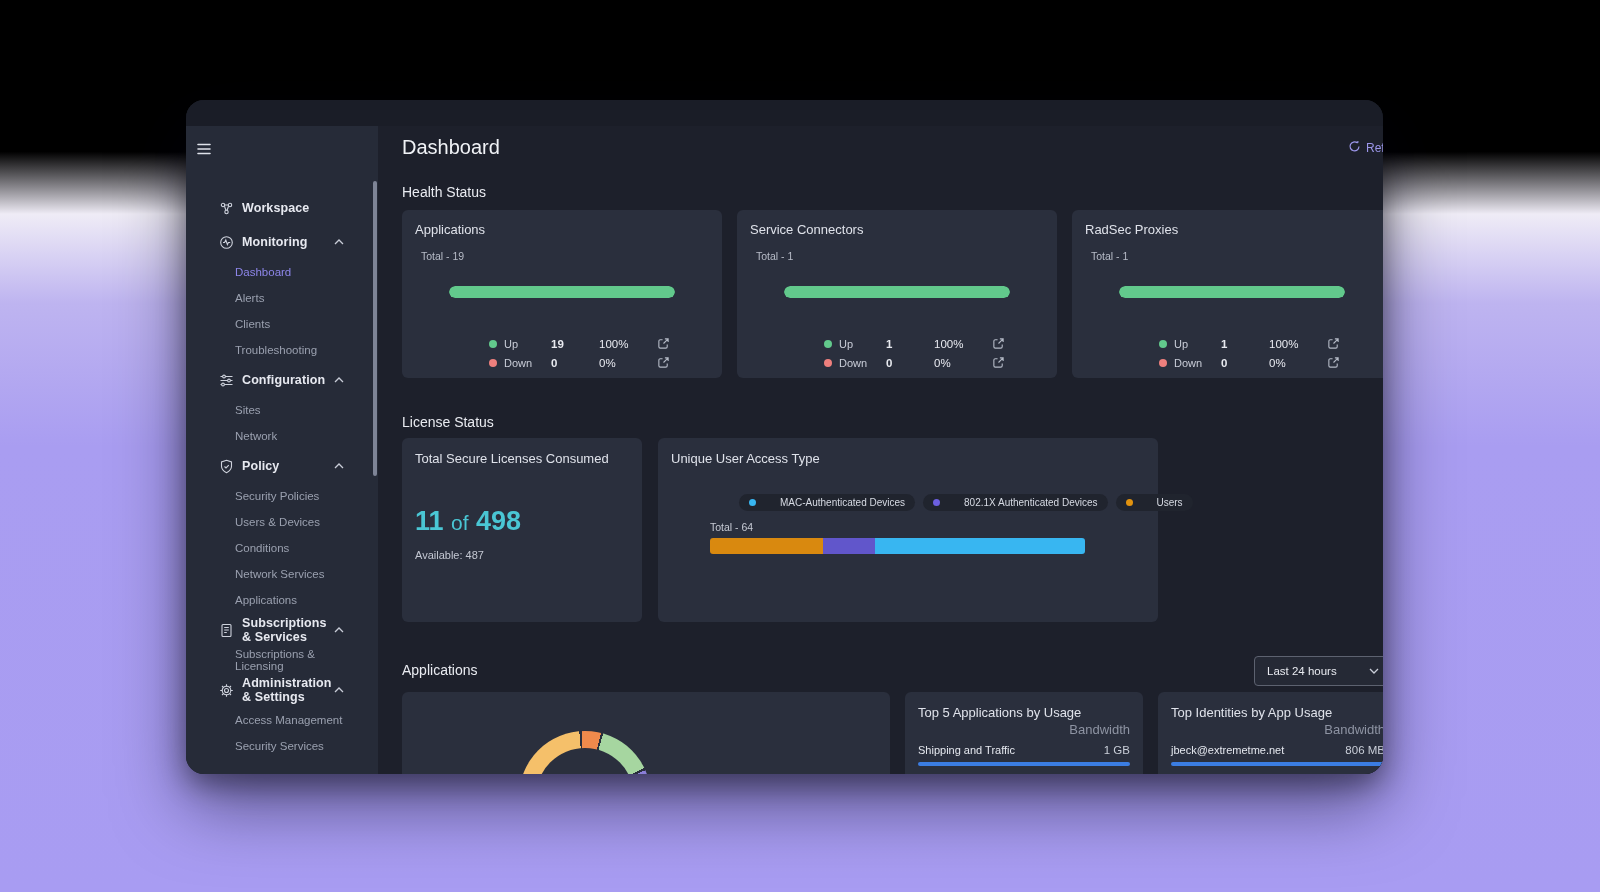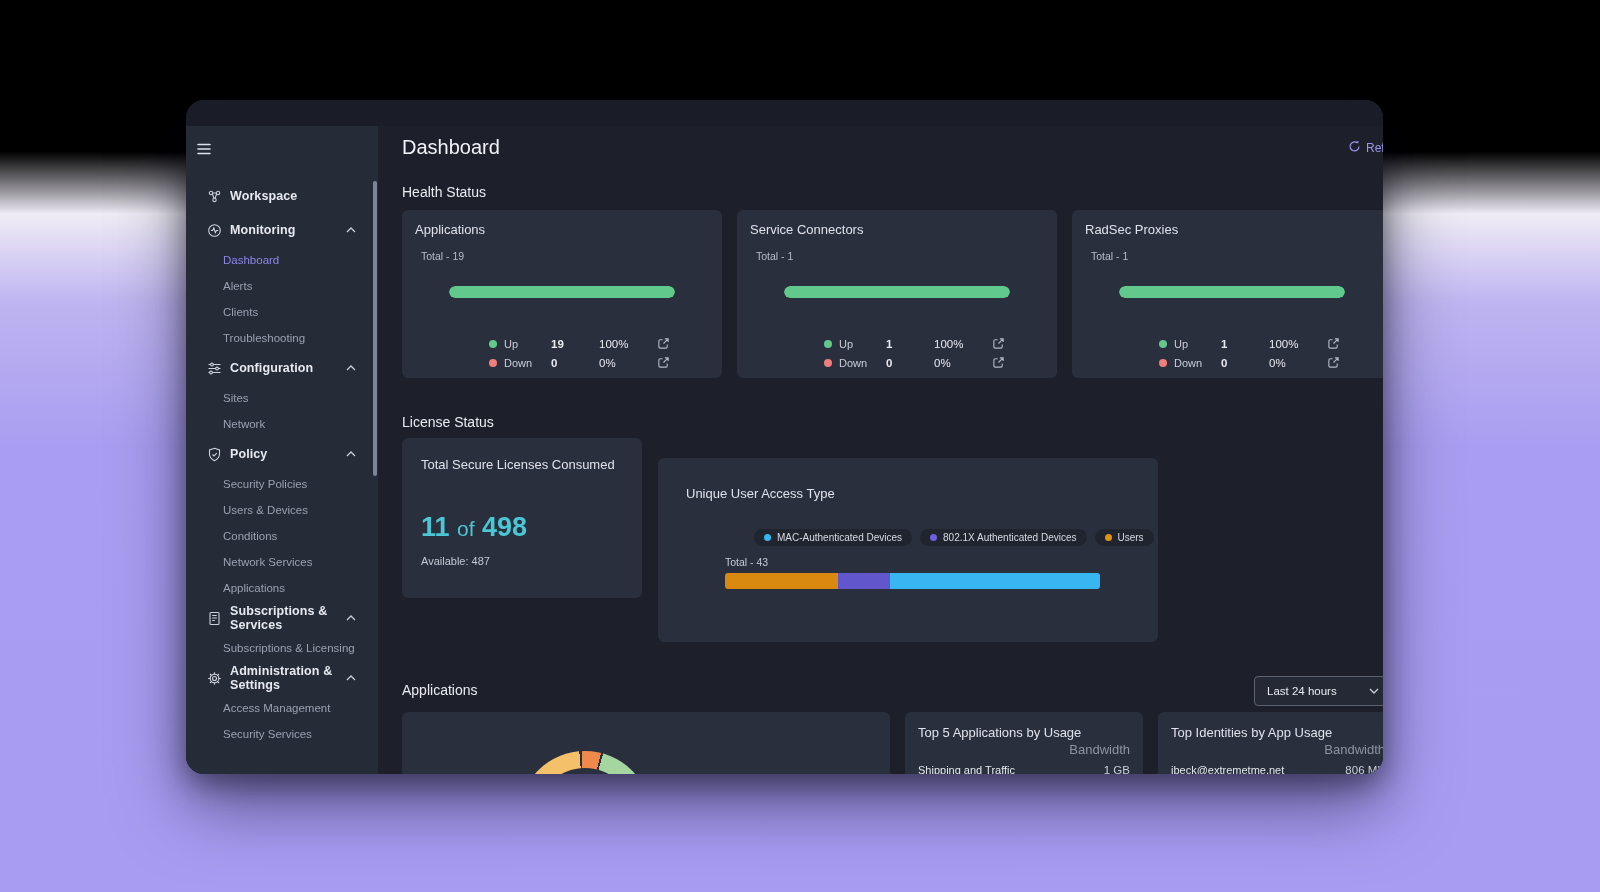--- a/index.html
+++ b/index.html
@@ -11,21 +11,21 @@
   .window{
     position:absolute;left:186px;top:100px;width:1197px;height:674px;
     border-radius:18px;overflow:hidden;background:#1d202b;
     box-shadow:0 30px 70px rgba(5,5,25,.5),0 10px 28px rgba(0,0,0,.4);
   }
   .chrome{height:26px;background:#1a1d27;}
   .app{display:flex;height:648px;}
   
   .sidebar{position:relative;width:192px;min-width:192px;background:#262b38;height:100%;}
   .hamburger{position:absolute;left:11px;top:15px;width:16px;height:14px;cursor:pointer;}
-  .nav{margin:4px;padding:49px 0 0 0;list-style:none;}
+  .nav{margin:16px;padding:49px 0 0 0;list-style:none;}
   .nav-top{height:34px;display:flex;align-items:center;padding-left:17px;cursor:pointer;}
   .nav-top .ic{width:15px;height:15px;margin-right:8px;display:flex;align-items:center;justify-content:center;}
   .nav-top .lbl{font-size:12.5px;font-weight:bold;color:#e7e9f0;letter-spacing:.1px;}
   .chev{margin-left:auto;margin-right:18px;display:flex;}
   .nav-sub{height:26px;display:flex;align-items:center;padding-left:33px;font-size:11.5px;color:#9aa0af;cursor:pointer;}
   .nav-sub.active{color:#8d86e9;}
   .sb-scroll{position:absolute;right:1px;top:55px;width:4px;height:295px;background:#7e8496;border-radius:2px;}
   
   .main{flex:1;background:#1d202b;overflow:hidden;position:relative;}
   .main-inner{width:1036px;padding:9px 0 0 24px;box-sizing:border-box;}
@@ -46,28 +46,28 @@
   .hbar span{display:block;height:100%;width:100%;border-radius:6px;}
   .stats{margin:36px 0 0 74px;}
   .srow{display:flex;align-items:center;height:19px;}
   .dot{width:8px;height:8px;border-radius:50%;margin-right:7px;}
   .slabel{font-size:11px;color:#c9cdd8;width:47px;}
   .scount{font-size:11.5px;font-weight:bold;color:#e8eaf0;width:48px;}
   .spct{font-size:11.5px;font-weight:normal;color:#e8eaf0;width:58px;}
   .slink{display:flex;cursor:pointer;}
   
   .lrow{display:flex;gap:16px;margin-top:7px;}
-  .lcard{width:240px;height:160px;padding:19px;}
+  .lcard{width:240px;height:184px;padding:13px;}
   .bignum{margin-top:40px;color:#4ac6d4;}
   .bignum .n{font-size:27px;font-weight:bold;}
   .bignum .of{font-size:21px;font-weight:normal;margin:0 3px;}
   .avail{margin-top:12px;font-size:11px;color:#c3c7d2;}
-  .acard{width:500px;height:184px;padding:28px;margin-top:20px;}
+  .acard{width:500px;height:184px;padding:13px;}
   .legend{display:flex;gap:8px;margin:28px 0 0 68px;}
-  .pill{display:flex;align-items:center;gap:6px;background:#20242e;border-radius:9px;
+  .pill{display:flex;align-items:center;gap:24px;background:#20242e;border-radius:9px;
     height:17px;padding:0 10px;font-size:10px;color:#d6dae3;white-space:nowrap;}
   .pdot{width:7px;height:7px;border-radius:50%;}
   .atotal{font-size:10.5px;color:#c6cad4;margin:10px 0 0 39px;}
   .stackbar{display:flex;height:16px;width:375px;margin:5px 0 0 39px;border-radius:3px;overflow:hidden;}
   .stackbar span{display:block;height:100%;}
   
   .apps-header{position:relative;margin-top:34px;height:30px;}
   .apps-header .sec-label{position:absolute;left:0;top:6px;}
   .dropdown{position:absolute;left:852px;top:0;width:136px;height:30px;box-sizing:border-box;
     background:#252935;border:1px solid #5d6270;border-radius:4px;display:flex;align-items:center;
@@ -338,21 +338,21 @@
               </span>
               <span class="pill">
                 <span class="pdot" style="background: rgb(108, 95, 224);"></span>
                 <span>802.1X Authenticated Devices</span>
               </span>
               <span class="pill">
                 <span class="pdot" style="background: rgb(225, 146, 15);"></span>
                 <span>Users</span>
               </span>
             </div>
-            <div class="atotal">Total - 43</div>
+            <div class="atotal">Total - 64</div>
             <div class="stackbar">
               <span style="width: 30%; background: rgb(217, 137, 15);"></span>
               <span style="width: 14%; background: rgb(97, 86, 203);"></span>
               <span style="width: 56%; background: rgb(56, 182, 241);"></span>
             </div>
           </div>
         </div>
 
         <div class="apps-header">
           <div class="sec-label">Applications</div>

